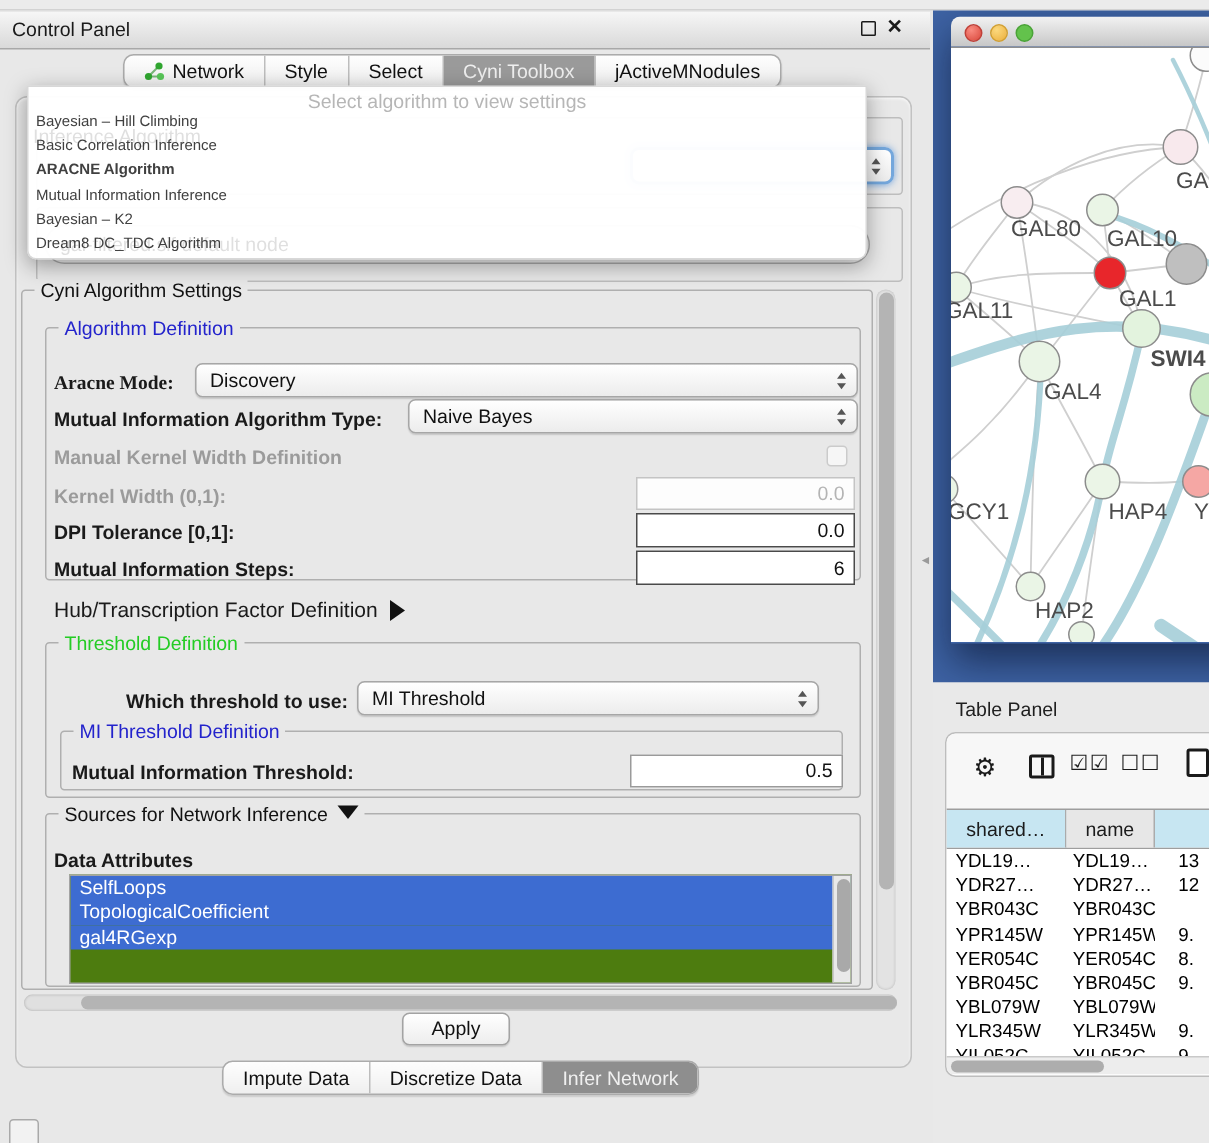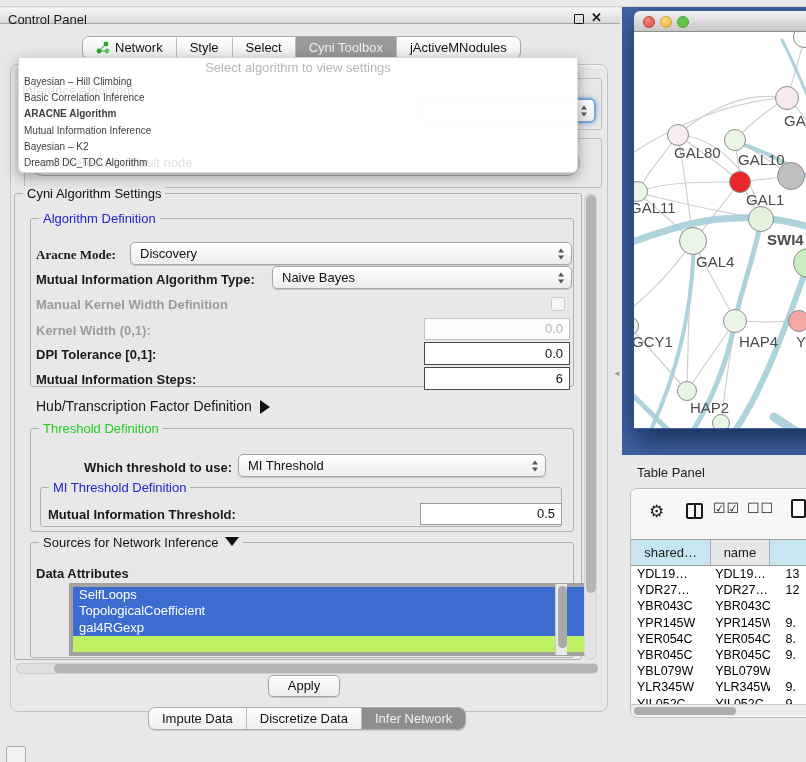--- a/index.html
+++ b/index.html
@@ -2,21 +2,21 @@
 <html><head>
 <meta charset="utf-8">
 <style>
   html,body{margin:0;padding:0;background:#E8E8E8;}
   *{box-sizing:border-box;font-family:"Liberation Sans",sans-serif;}
   .root{position:relative;width:806px;height:762px;overflow:hidden;background:#E8E8E8;font-size:13px;color:#111;}
   .abs{position:absolute;}
 
   
   .top-strip{left:0;top:0;width:806px;height:7px;background:#EBEBEB;border-bottom:1px solid #D2D2D2;}
-  .cp-titlebar{left:0;top:8px;width:620px;height:16px;background:linear-gradient(#F6F6F6,#D9D9D9);border-bottom:1px solid #A8A8A8;text-decoration:underline;}
+  .cp-titlebar{left:0;top:8px;width:620px;height:25px;background:linear-gradient(#F6F6F6,#D9D9D9);border-bottom:1px solid #A8A8A8;text-decoration:underline;}
   .cp-title{position:absolute;left:8px;top:4px;font-size:13px;color:#1a1a1a;}
   .float-btn{position:absolute;left:574px;top:6px;width:10px;height:10px;border:1.6px solid #1a1a1a;border-radius:1px;background:transparent;}
   .close-btn{position:absolute;left:591px;top:2px;font-size:13px;font-weight:bold;color:#1a1a1a;}
 
   
   .segbar{display:flex;height:23px;border:1px solid #ABABAB;border-radius:7px;overflow:hidden;background:linear-gradient(#FEFEFE,#EFEFEF);box-shadow:0 1px 1px rgba(0,0,0,.12);}
   .seg{display:flex;align-items:center;gap:5px;padding:0 13px;font-size:13px;border-right:1px solid #BDBDBD;white-space:nowrap;}
   .seg:last-child{border-right:none;}
   .tabbar-top{left:82px;top:36px;}
   .tabbar-bottom{left:148px;top:707px;}
@@ -49,21 +49,21 @@
   .field{position:absolute;background:#FFF;border:1px solid #4a4a4a;text-align:right;padding:0 6px;font-size:13px;line-height:20px;color:#111;}
   .field.lite{border-color:#9a9a9a;}
   .field.dis{border-color:#C4C4C4;color:#B4B4B4;background:#FDFDFD;}
   .checkbox{position:absolute;width:14px;height:14px;border:1px solid #CBCBCB;border-radius:3px;background:#F6F6F6;}
 
   .hub-row{position:absolute;left:36px;top:398px;font-size:14px;color:#1a1a1a;}
   .tri-right{display:inline-block;width:0;height:0;border-top:7px solid transparent;border-bottom:7px solid transparent;border-left:10px solid #111;vertical-align:-3px;margin-left:8px;}
   .tri-down{display:inline-block;width:0;height:0;border-left:7px solid transparent;border-right:7px solid transparent;border-top:9px solid #111;vertical-align:1px;margin-left:6px;}
 
   
-  .attr-list{left:46px;top:583px;width:522px;height:73px;border:4px solid #a3a3a3;background:#bef264;overflow:hidden;margin-left:23px;}
+  .attr-list{left:46px;top:583px;width:522px;height:73px;border:1px solid #a3a3a3;background:#4d7c0f;overflow:hidden;}
   .attr-item{height:16.4px;line-height:16.4px;padding-left:6px;color:#FFF;font-size:13px;background:#3D6CD1;}
   .attr-scroll{position:absolute;right:1px;top:1px;width:12px;height:71px;background:#E9E9E9;border-left:1px solid #C9C9C9;border-radius:0;}
   .attr-thumb{position:absolute;left:1.5px;top:2px;width:9px;height:62px;background:#A9A9A9;border-radius:5px;}
 
   
   .hscroll{left:16px;top:663px;width:582px;height:11px;background:#E0E0E0;border-radius:6px;box-shadow:inset 0 0 2px rgba(0,0,0,.25);}
   .hthumb{position:absolute;left:38px;top:1px;width:544px;height:9px;background:#B4B4B4;border-radius:5px;}
   .vscroll{left:584px;top:193px;width:13px;height:467px;background:#E3E3E3;border-radius:7px;box-shadow:inset 0 0 2px rgba(0,0,0,.2);}
   .vthumb{position:absolute;left:1.5px;top:2px;width:10px;height:398px;background:#B4B4B4;border-radius:5px;}
 

